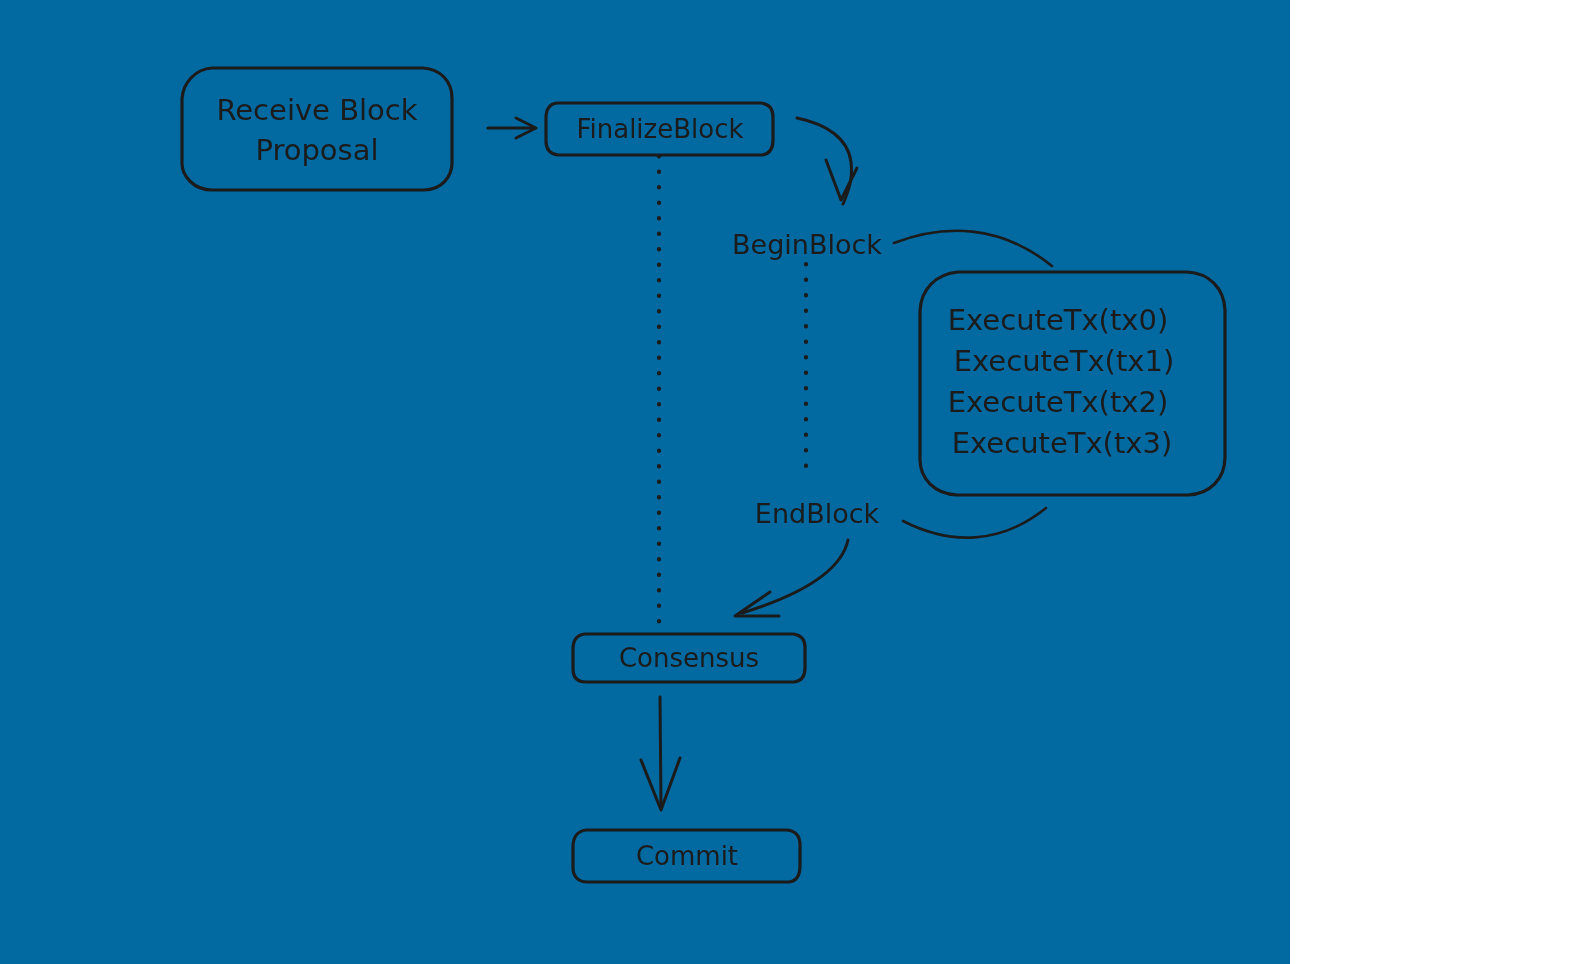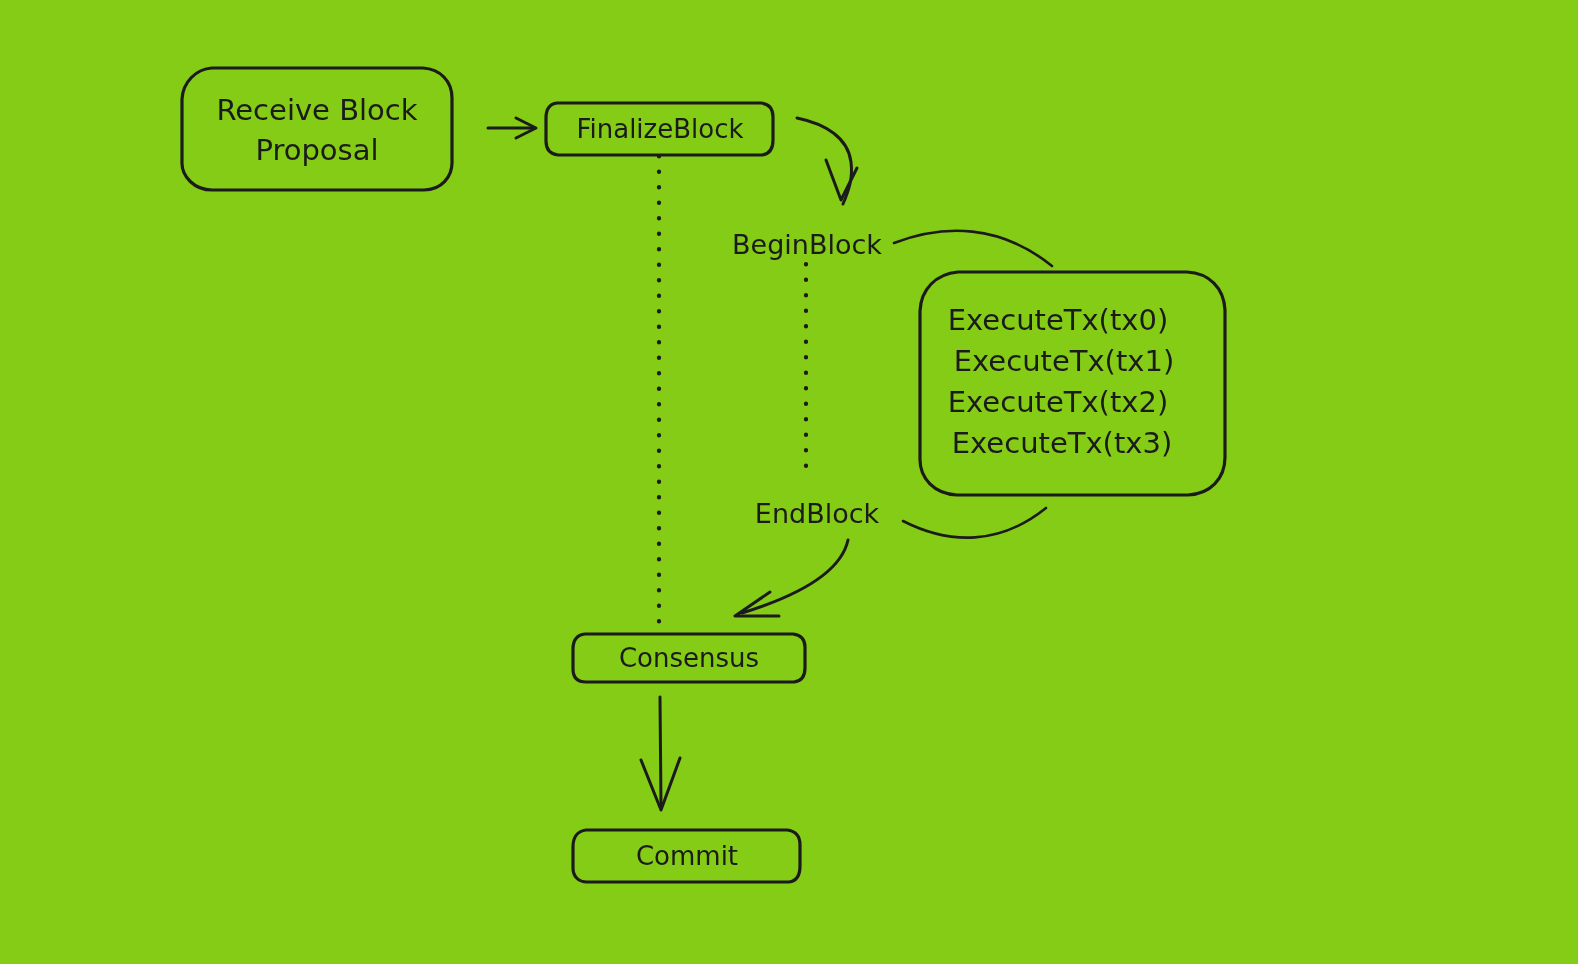--- a/index.html
+++ b/index.html
@@ -5,23 +5,23 @@
   html, body {
     margin: 0;
     padding: 0;
     background: #ffffff;
   }
   body {
     font-family: "DejaVu Sans", sans-serif;
   }
   #canvas {
     position: relative;
-    width: 1578px;
+    width: 1290px;
     height: 964px;
-    background: #84cc16;
+    background: #0369a1;
     overflow: hidden;
   }
   #diagram-svg {
     position: absolute;
     left: 0;
     top: 0;
     width: 1586px;
     height: 964px;
   }
   .node-label {

